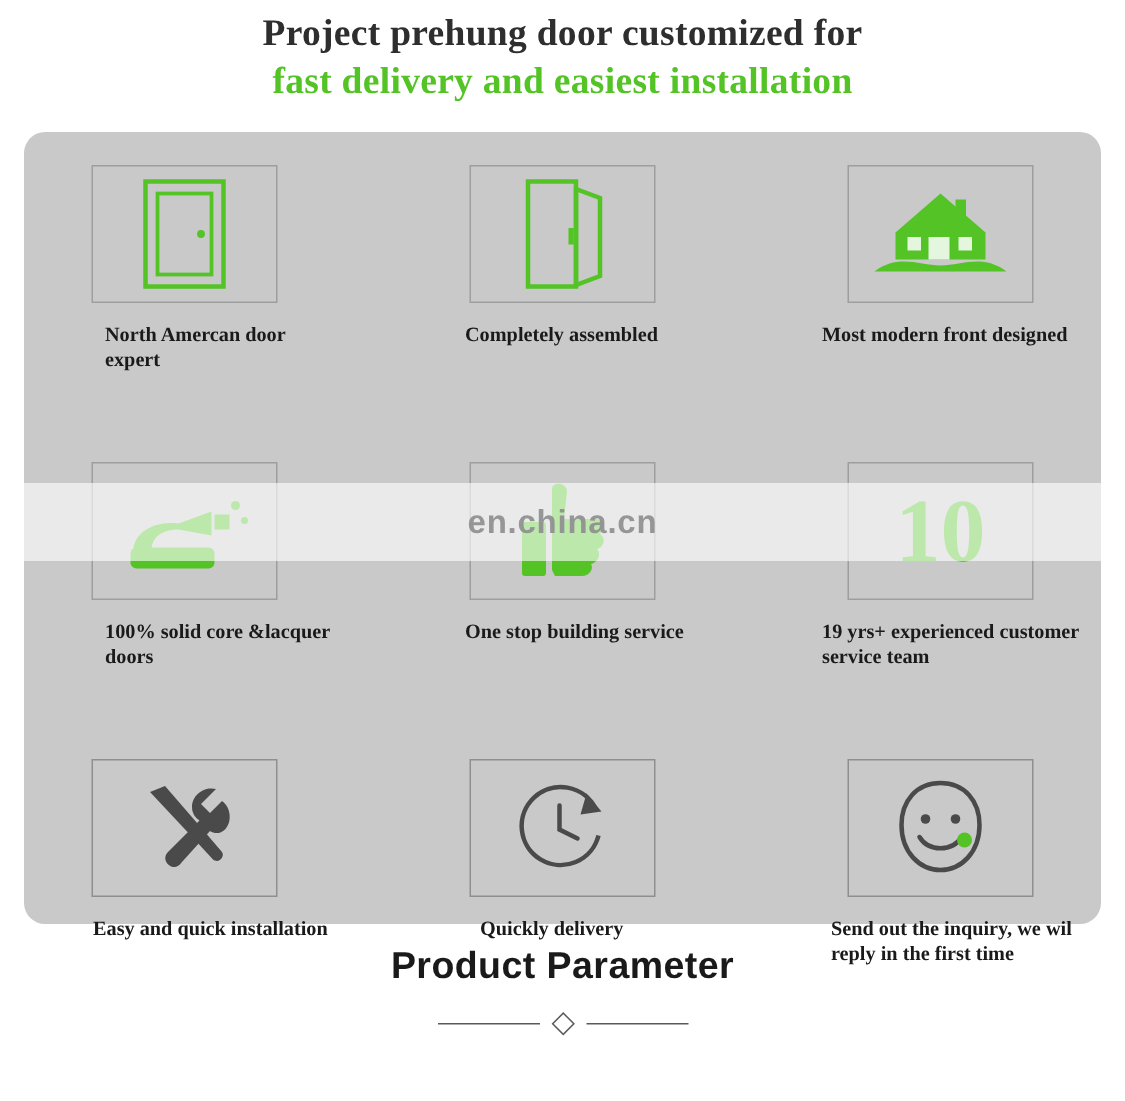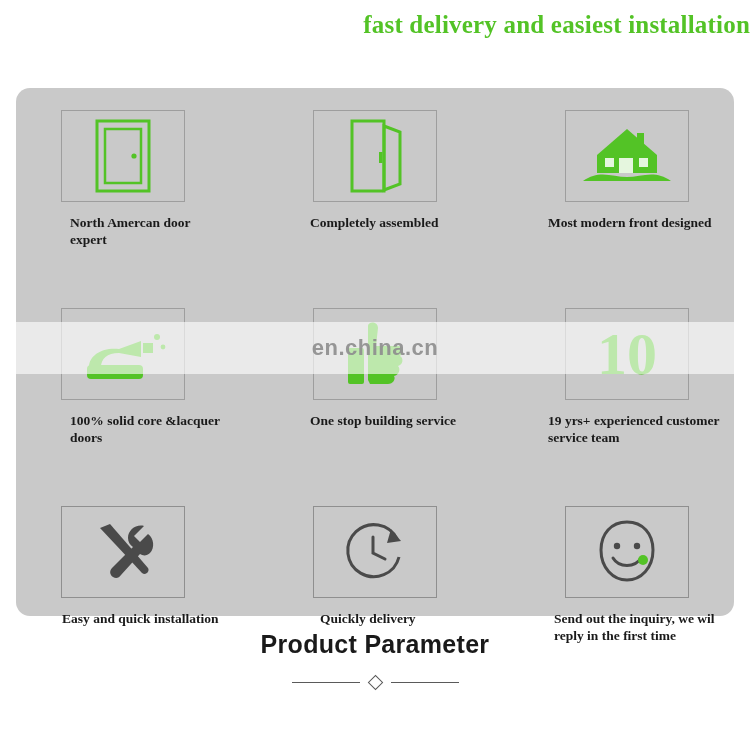--- a/index.html
+++ b/index.html
@@ -33,21 +33,20 @@
     letter-spacing: 0.2px;
   }
   .heading .line2 {
     font-family: "Liberation Serif", serif;
     font-size: 25px;
     font-weight: bold;
     color: #53c326;
     line-height: 30px;
     letter-spacing: 0.2px;
     margin-top: 2px;
-    text-align: right;
   }
 
   
   .panel {
     position: absolute;
     left: 16px;
     top: 88px;
     width: 718px;
     height: 528px;
     background: #c9c9c9;
@@ -160,20 +159,21 @@
     border: 1px solid #5a5a5a;
     transform: rotate(45deg);
   }
 </style>
 </head>
 <body>
 
 <div class="page">
 
   <div class="heading">
+    <div class="line1">Project prehung door customized for</div>
     <div class="line2">fast delivery and easiest installation</div>
   </div>
 
   <div class="panel">
     <div class="grid">
 
       <div class="cell r1 c1">
         <div class="iconbox">
           <svg width="58" height="76" viewBox="0 0 58 76" aria-hidden="true">
             <rect x="3" y="3" width="52" height="70" fill="none" stroke="#53c326" stroke-width="3"></rect>

